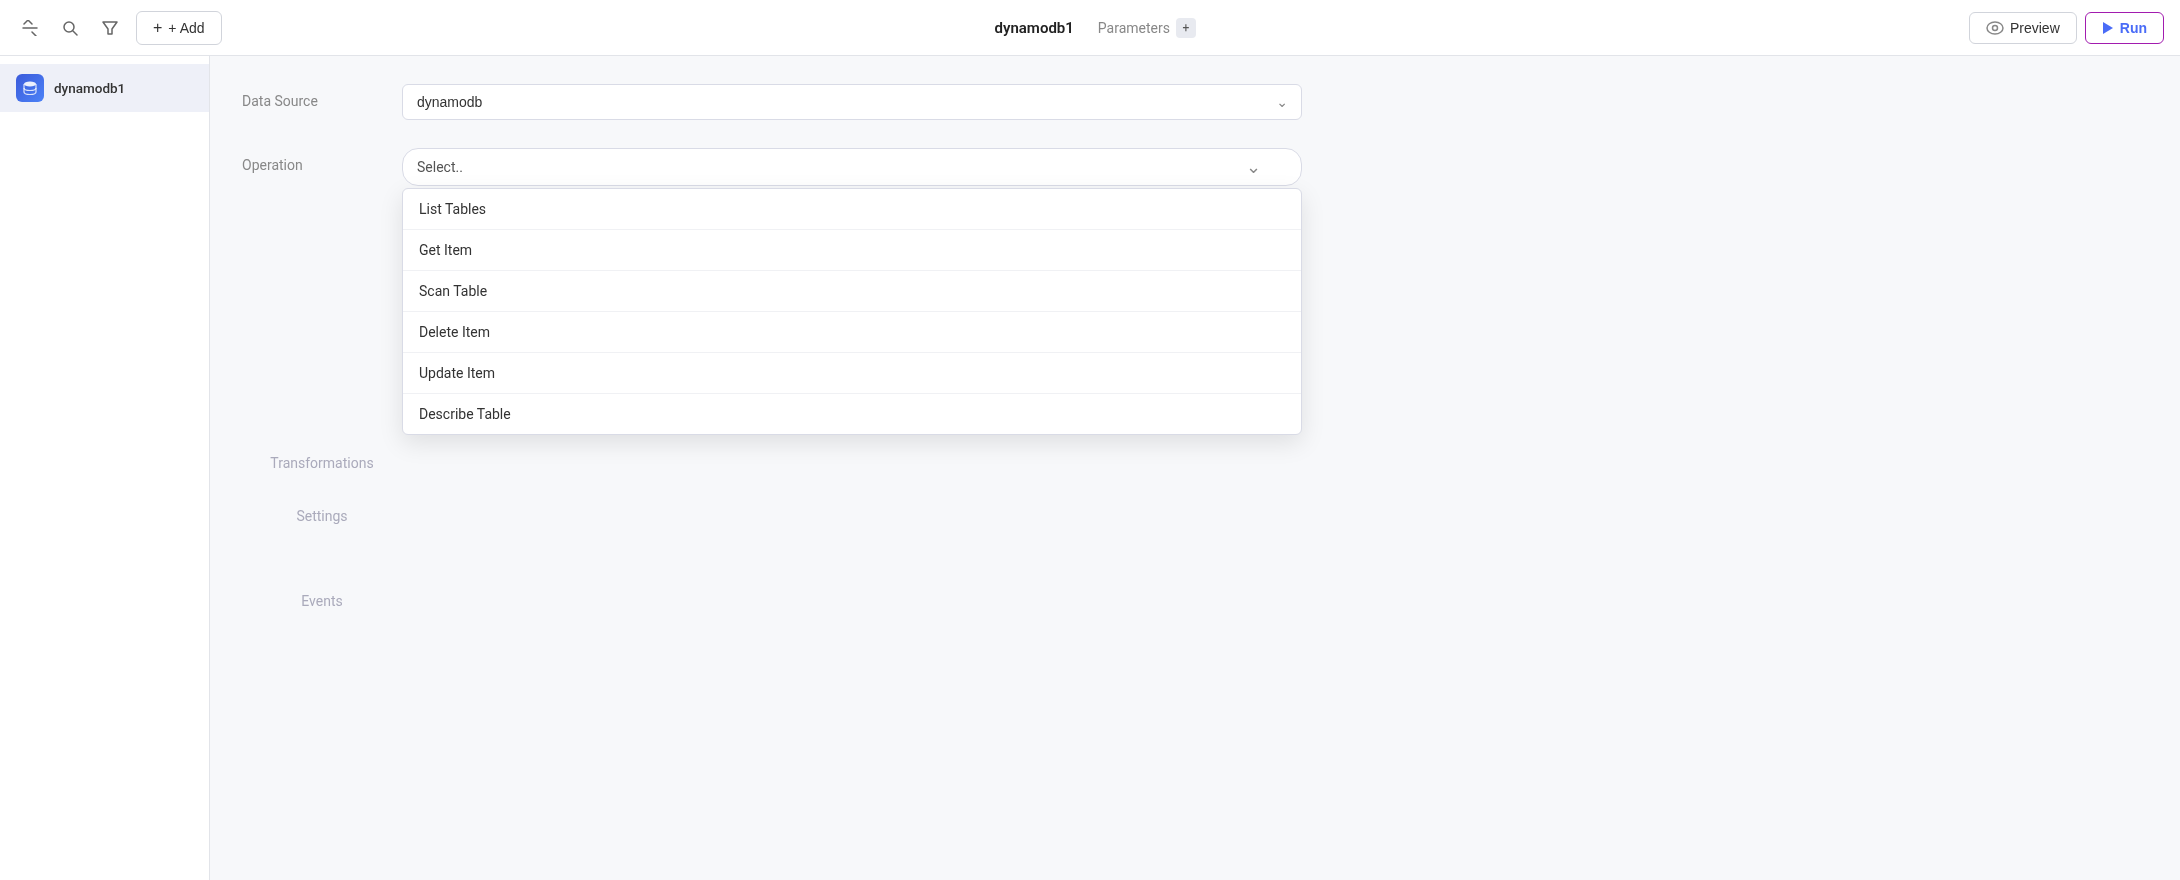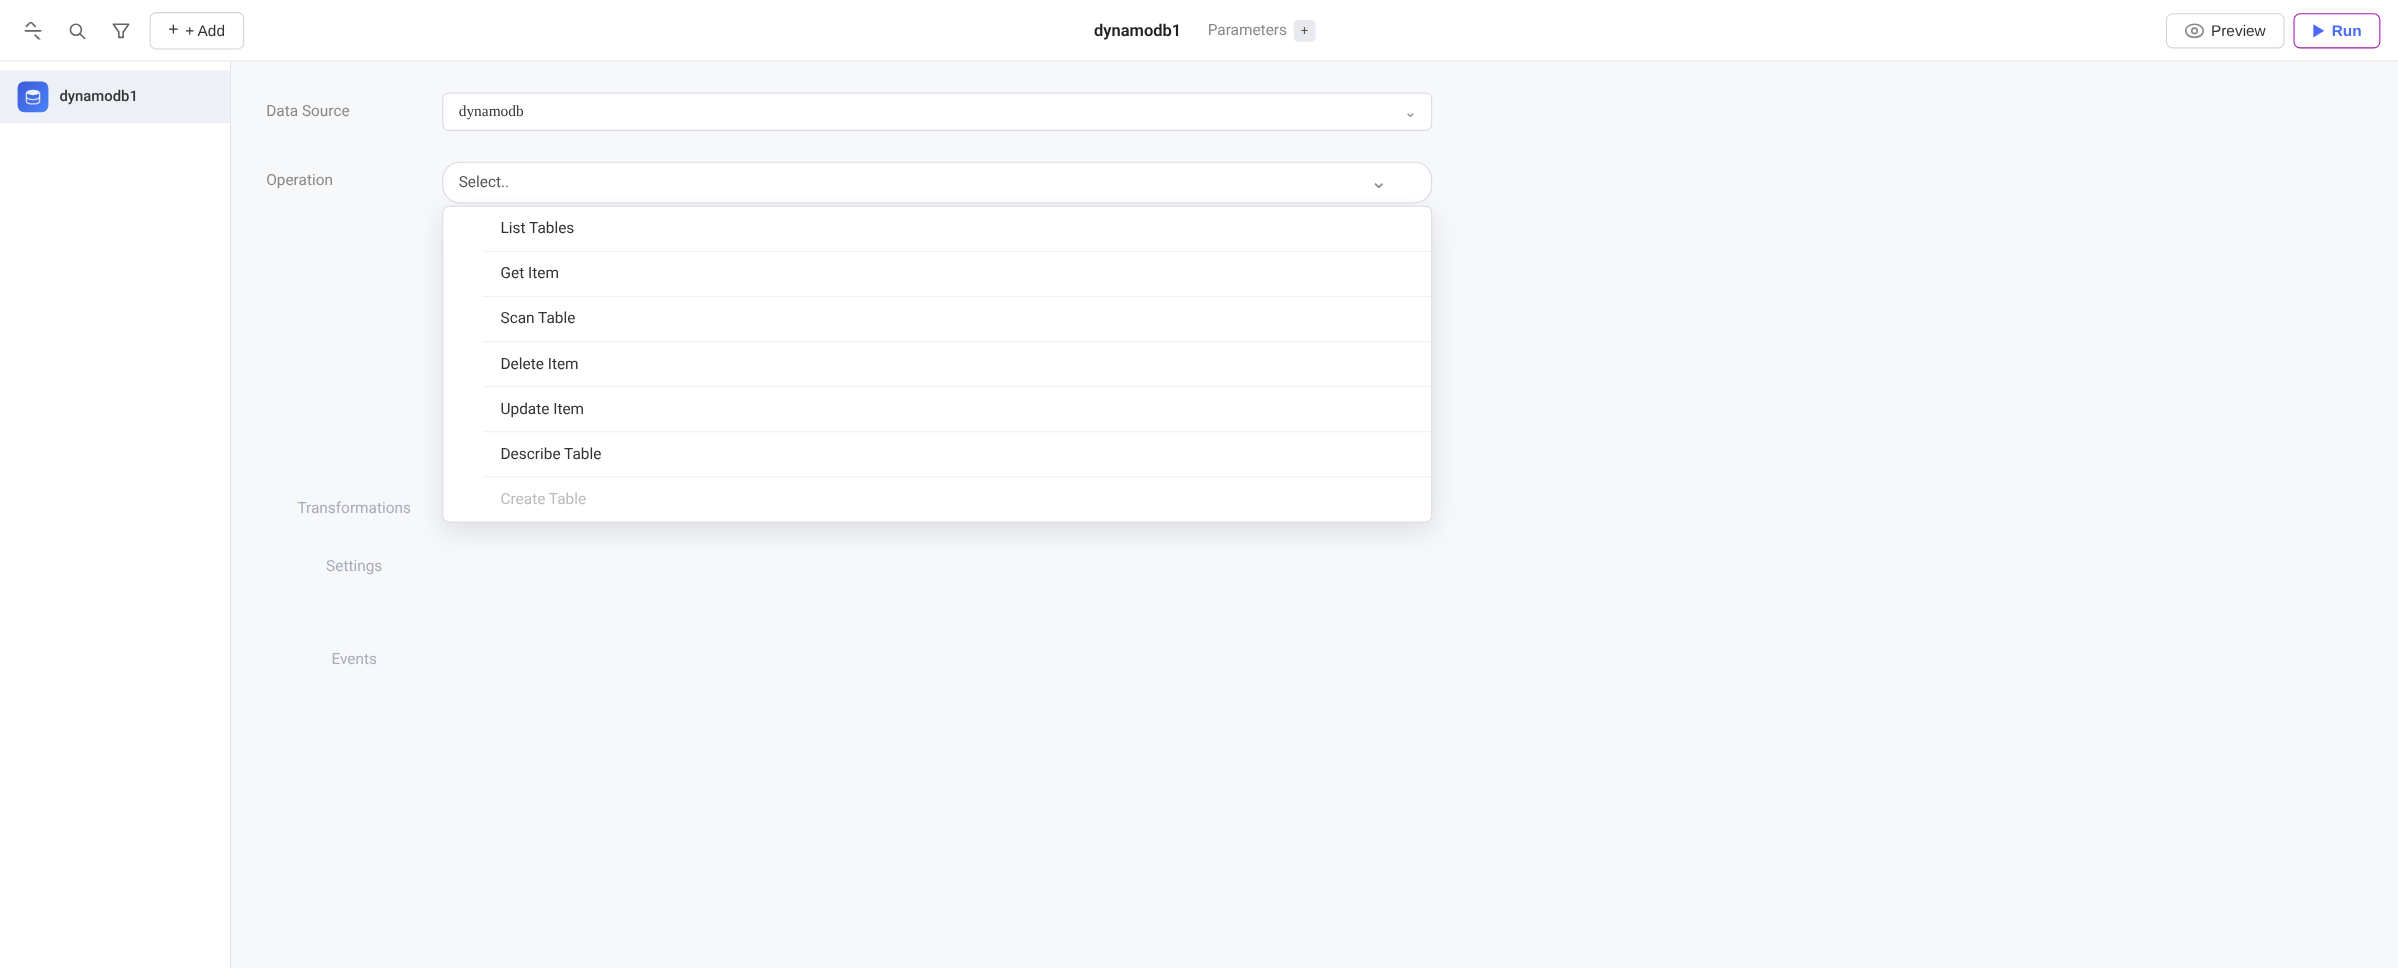--- a/index.html
+++ b/index.html
@@ -102,36 +102,35 @@
     }
     .form-label.muted { color: #aab; text-align: center; }
     .form-control-wrap { flex: 1; max-width: 900px; position: relative; }
 
     .select-input {
       width: 100%; padding: 9px 40px 9px 14px;
       border: 1px solid #d9dbe6; border-radius: 6px;
       background: #fff; font-size: 14px; color: #333;
       appearance: none; cursor: pointer;
       outline: none;
-      font-family: Liberation Serif, serif;
     }
 
     .select-chevron {
       position: absolute; right: 14px; top: 50%; transform: translateY(-50%);
       pointer-events: none; color: #888; font-size: 14px;
     }
 
     
     .dropdown-open-wrap { position: relative; }
     .dropdown-menu {
       position: absolute; top: 100%; left: 0; right: 0;
       background: #fff; border: 1px solid #d9dbe6;
       border-radius: 6px; box-shadow: 0 8px 24px rgba(0,0,0,0.10);
       z-index: 100; margin-top: 2px;
-      max-height: 500px; overflow-y: auto; padding-left: 36px;
+      max-height: 500px; overflow-y: auto;
     }
     .dropdown-item {
       padding: 12px 16px; cursor: pointer; font-size: 14px; color: #333;
       border-bottom: 1px solid #f0f1f4;
     }
     .dropdown-item:last-child { border-bottom: none; }
 
     
     .dropdown-menu::-webkit-scrollbar { width: 6px; }
     .dropdown-menu::-webkit-scrollbar-track { background: #f1f1f1; }
@@ -247,23 +246,20 @@
             </div>
             <div class="dropdown-item">
               <span>Delete Item</span>
             </div>
             <div class="dropdown-item">
               <span>Update Item</span>
             </div>
             <div class="dropdown-item">
               <span>Describe Table</span>
             </div>
-            <div class="dropdown-item">
-              <span style="color:#bbb;">Create Table</span>
-            </div>
           </div>
         </div>
       </div>
 
       <div class="form-row" style="margin-top: 260px;">
         <span class="form-label muted">Transformations</span>
         <div class="form-control-wrap"></div>
       </div>
 
       <div class="form-row">

